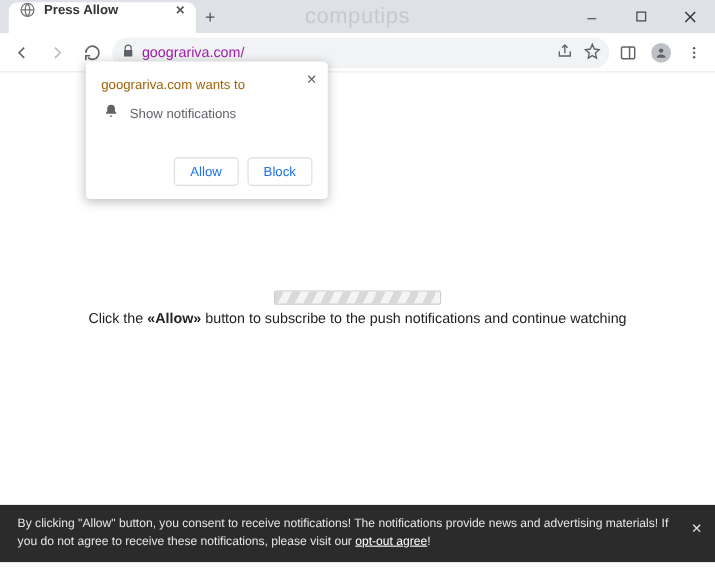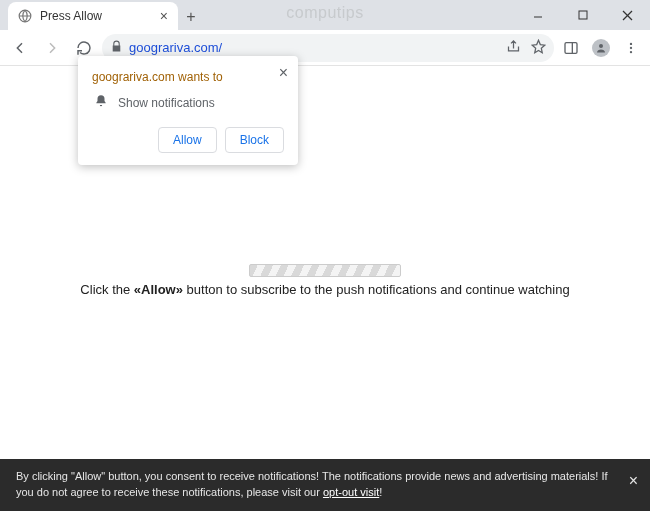--- a/index.html
+++ b/index.html
@@ -1,41 +1,41 @@
 <!DOCTYPE html>
 <html><head>
   <meta charset="utf-8">
   <style>
     * { margin: 0; padding: 0; box-sizing: border-box; font-family: "Segoe UI", Arial, sans-serif; }
     body { width: 650px; height: 521px; background: #fff; overflow: hidden; position: relative; }
     
     .titlebar { height: 30px; background: #dee1e6; display: flex; align-items: flex-end; position: relative; }
-    .tab { background: #fff; height: 28px; margin-left: 8px; border-radius: 8px 8px 0 0; display: flex; align-items: center; padding: 0 10px 0 10px; min-width: 170px; gap: 8px; font-size: 12px; color: #333; }
+    .tab { background: #fff; height: 28px; margin-left: 8px; border-radius: 8px 8px 0 0; display: flex; align-items: flex-start; padding: 0 10px 0 10px; min-width: 170px; gap: 8px; font-size: 12px; color: #333; font-weight: bold; }
     .tab-favicon { width: 14px; height: 14px; display:flex; align-items:center; justify-content:center;}
     .tab-close { margin-left: auto; font-size: 14px; color: #555; cursor: pointer; line-height: 1; }
     .newtab { width: 26px; height: 26px; display: flex; align-items: center; justify-content: center; color: #555; font-size: 16px; cursor: pointer; }
     .winbtns { position: absolute; right: 0; top: 0; display: flex; height: 30px; }
     .winbtn { width: 45px; display:flex; align-items:center; justify-content:center; color: #333; font-size: 13px; cursor:pointer;}
     
-    .watermark { position: absolute; top: 4px; left: 50%; transform: translateX(-50%); font-size: 16px; color: #c7cacd; letter-spacing: 0.5px; pointer-events:none; font-weight: 500;}
+    .watermark { position: absolute; top: 4px; left: 50%; transform: translateX(-50%); font-size: 20px; color: #c7cacd; letter-spacing: 0.5px; pointer-events:none; font-weight: 500;}
     
     .toolbar { height: 36px; background: #fff; border-bottom: 1px solid #e3e3e3; display: flex; align-items: center; padding: 0 6px; gap: 4px; }
     .navbtn { width: 28px; height: 28px; display:flex; align-items:center; justify-content:center; color: #5f6368; cursor:pointer; border-radius: 50%;}
     .navbtn.disabled { color: #bbb; }
     .addrbar { flex: 1; height: 28px; background: #f1f3f4; border-radius: 14px; display: flex; align-items: center; padding: 0 8px; gap: 6px; font-size: 13px; color: #5f6368; }
     .lock { color: #5f6368; }
-    .url { flex: 1; color: #1d4ed8; outline: none; border: none; background: transparent; font-size: 13px;}
+    .url { flex: 1; color: #a21caf; outline: none; border: none; background: transparent; font-size: 13px;}
     .addr-right { display:flex; gap: 10px; align-items:center; color:#5f6368;}
     .toolicon { width: 26px; height:26px; display:flex; align-items:center; justify-content:center; color: #5f6368; cursor:pointer;}
     
     .content { position: relative; height: calc(521px - 30px - 36px); background: #fff; }
     
     .perm-popup { position: absolute; left: 78px; top: -10px; width: 220px; background: #fff; border-radius: 4px; box-shadow: 0 2px 10px rgba(0,0,0,.25); padding: 14px 14px 12px 14px; font-size: 12px; color: #333; z-index: 10;}
     .perm-title { font-size: 12px; color: #a16207; margin-bottom: 10px; }
-    .perm-row { display: flex; align-items: center; gap: 10px; color: #5f6368; font-size: 12px; margin-bottom: 16px; padding-left: 2px;}
+    .perm-row { display: flex; align-items: center; gap: 10px; color: #5f6368; font-size: 12px; margin-bottom: 32px; padding-left: 2px;}
     .perm-close { position: absolute; right: 10px; top: 8px; cursor: pointer; color: #5f6368; font-size: 16px;}
     .perm-actions { display: flex; gap: 8px; justify-content: flex-end; }
     .perm-btn { border: 1px solid #dadce0; background: #fff; color: #1a73e8; font-size: 12px; padding: 5px 14px; border-radius: 4px; cursor: pointer; }
     
     .progress { position: absolute; left: 50%; top: 198px; transform: translateX(-50%); width: 152px; height: 13px; background: repeating-linear-gradient(115deg, #d9d9d9 0 7px, #f4f4f4 7px 14px); border: 1px solid #ccc; border-radius: 2px;}
     .instruction { position: absolute; top: 216px; width: 100%; text-align: center; font-size: 13px; color: #222; font-family: Georgia, serif;}
     .instruction .allowword::before { content: '«'; }
     .instruction .allowword::after { content: '»'; }
     .instruction .allowword { font-weight: bold; }
     
@@ -151,15 +151,15 @@
     </div>
   </div>
 
   <div class="progress"></div>
   <div class="instruction">
     <span>Click the </span><span class="allowword">Allow</span><span> button to subscribe to the push notifications and continue watching</span>
   </div>
 
   <div class="banner">
     <span class="banner-close">×</span>
-    <span>By clicking "Allow" button, you consent to receive notifications! The notifications provide news and advertising materials! If you do not agree to receive these notifications, please visit our </span><a href="#">opt-out visit</a><span>!</span>
+    <span>By clicking "Allow" button, you consent to receive notifications! The notifications provide news and advertising materials! If you do not agree to receive these notifications, please visit our </span><a href="#">opt-out agree</a><span>!</span>
   </div>
 </div>
 
 </body></html>

